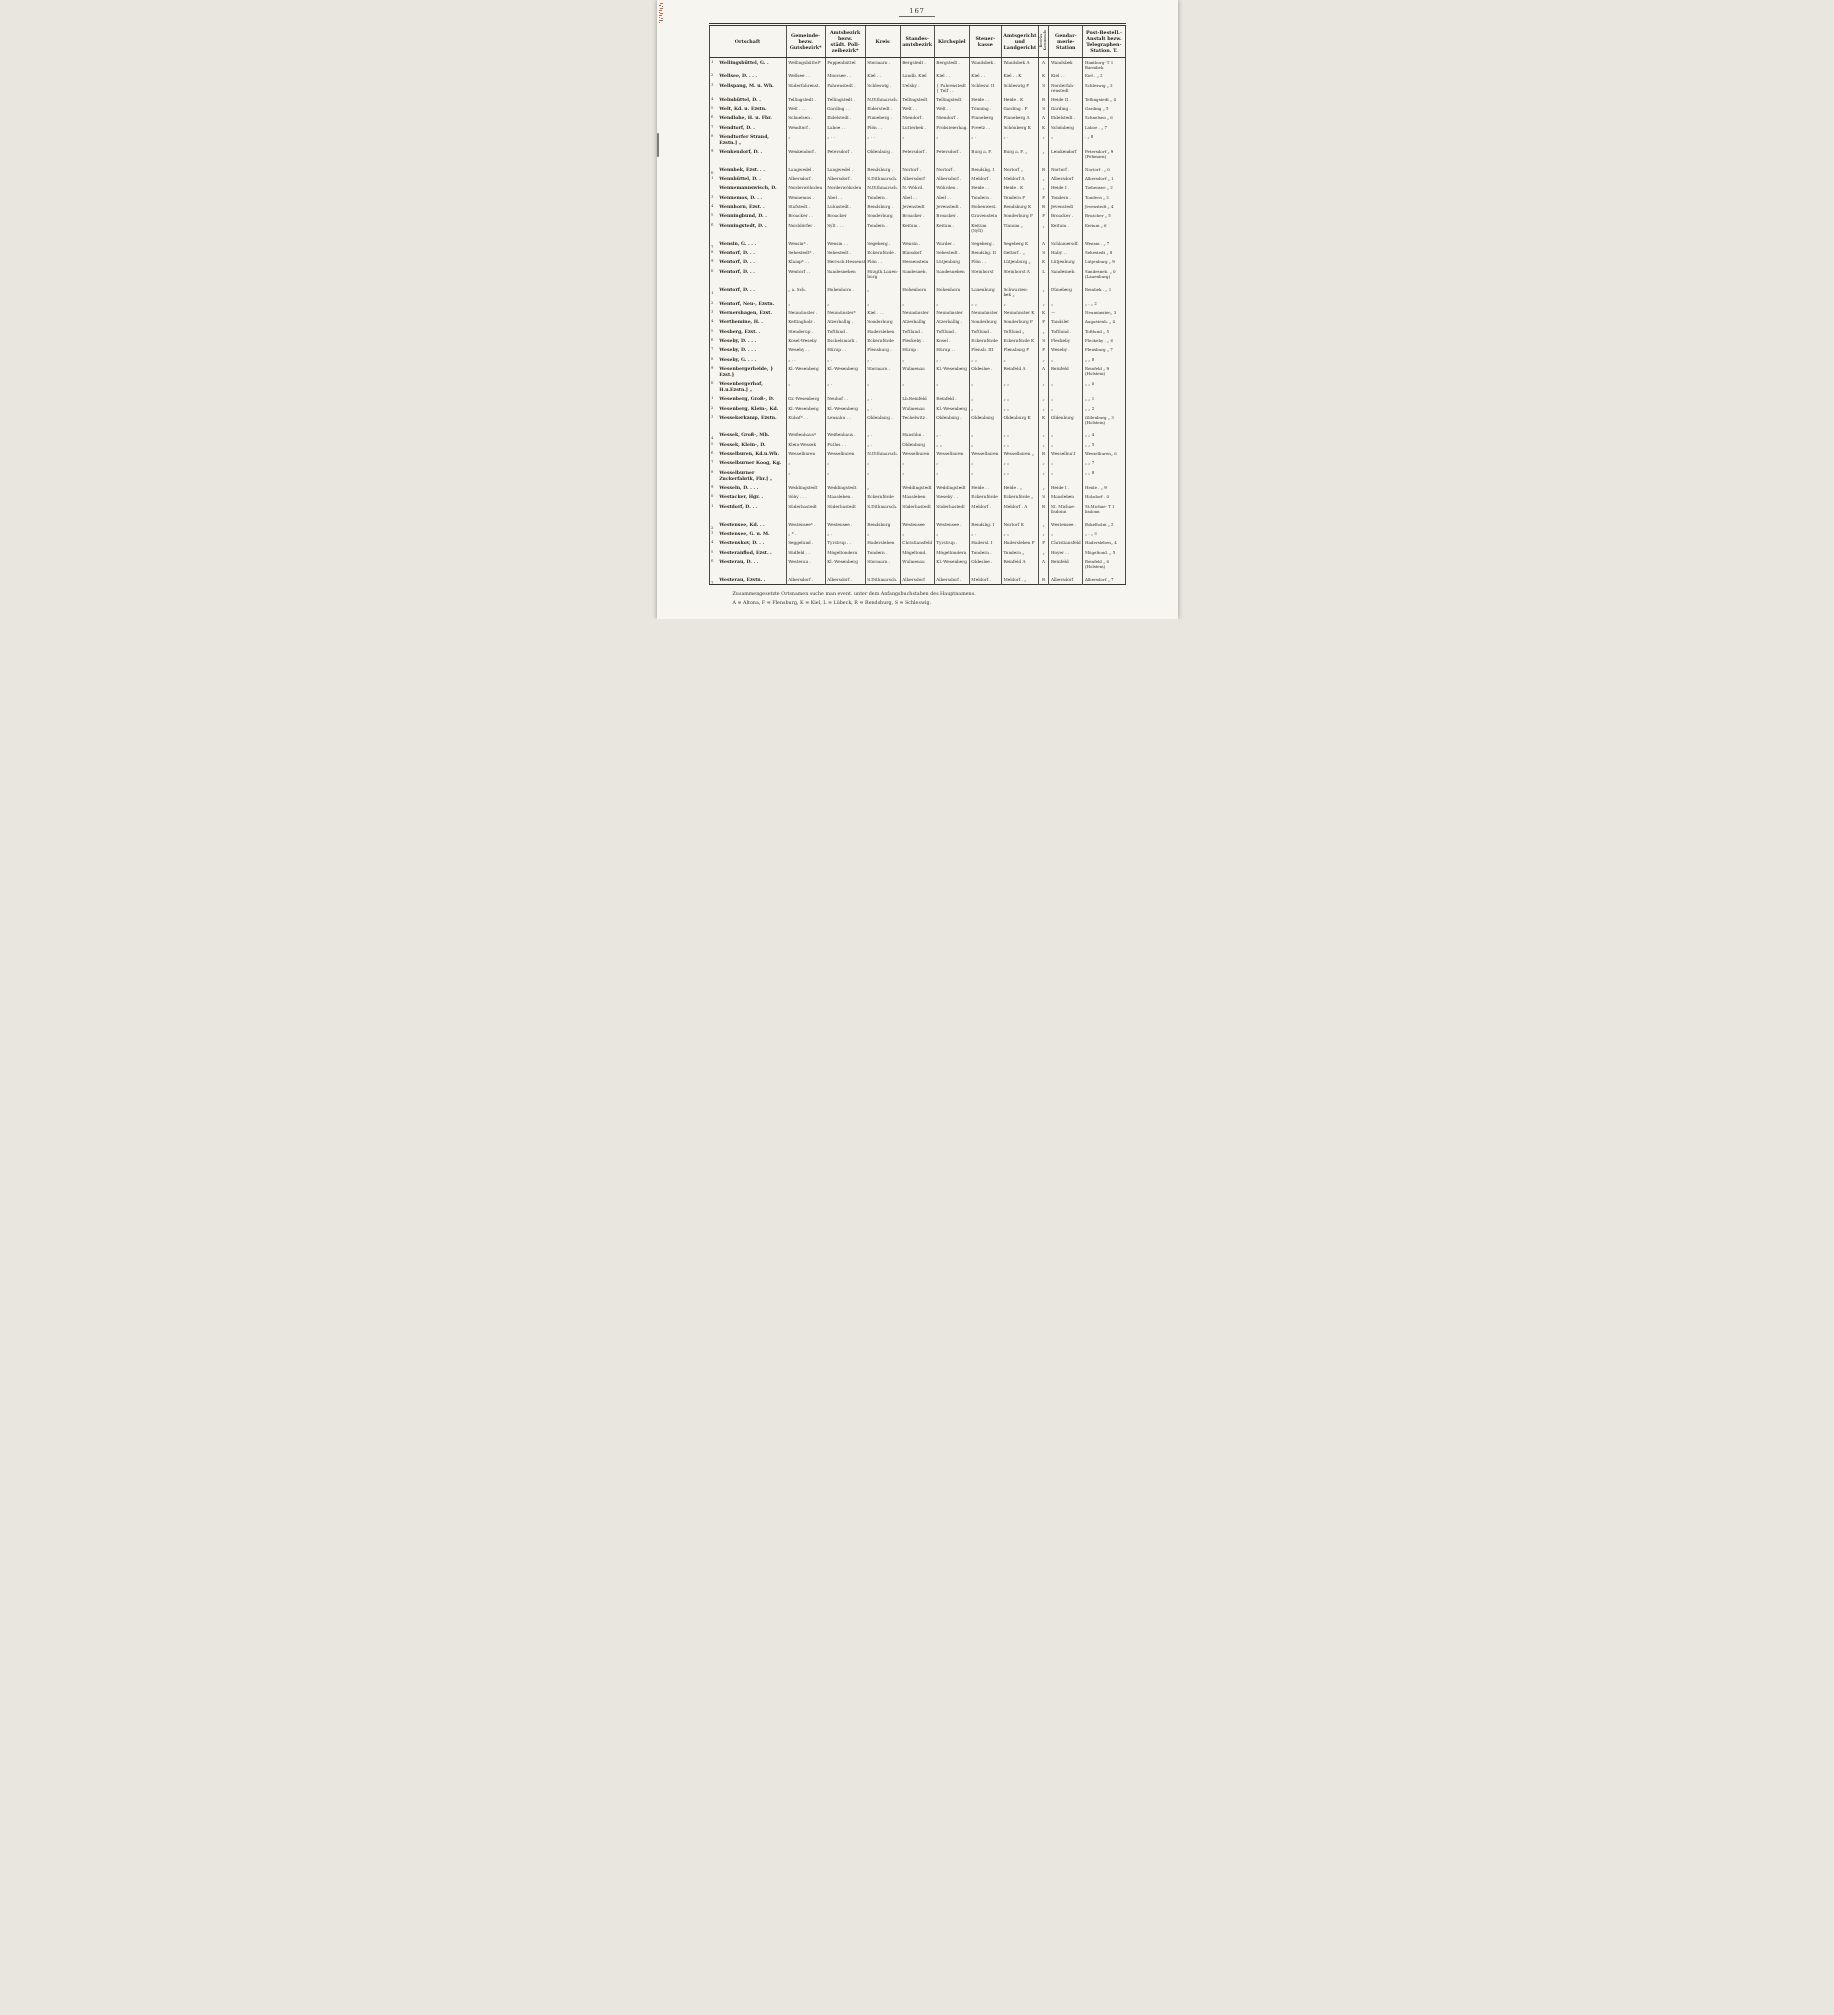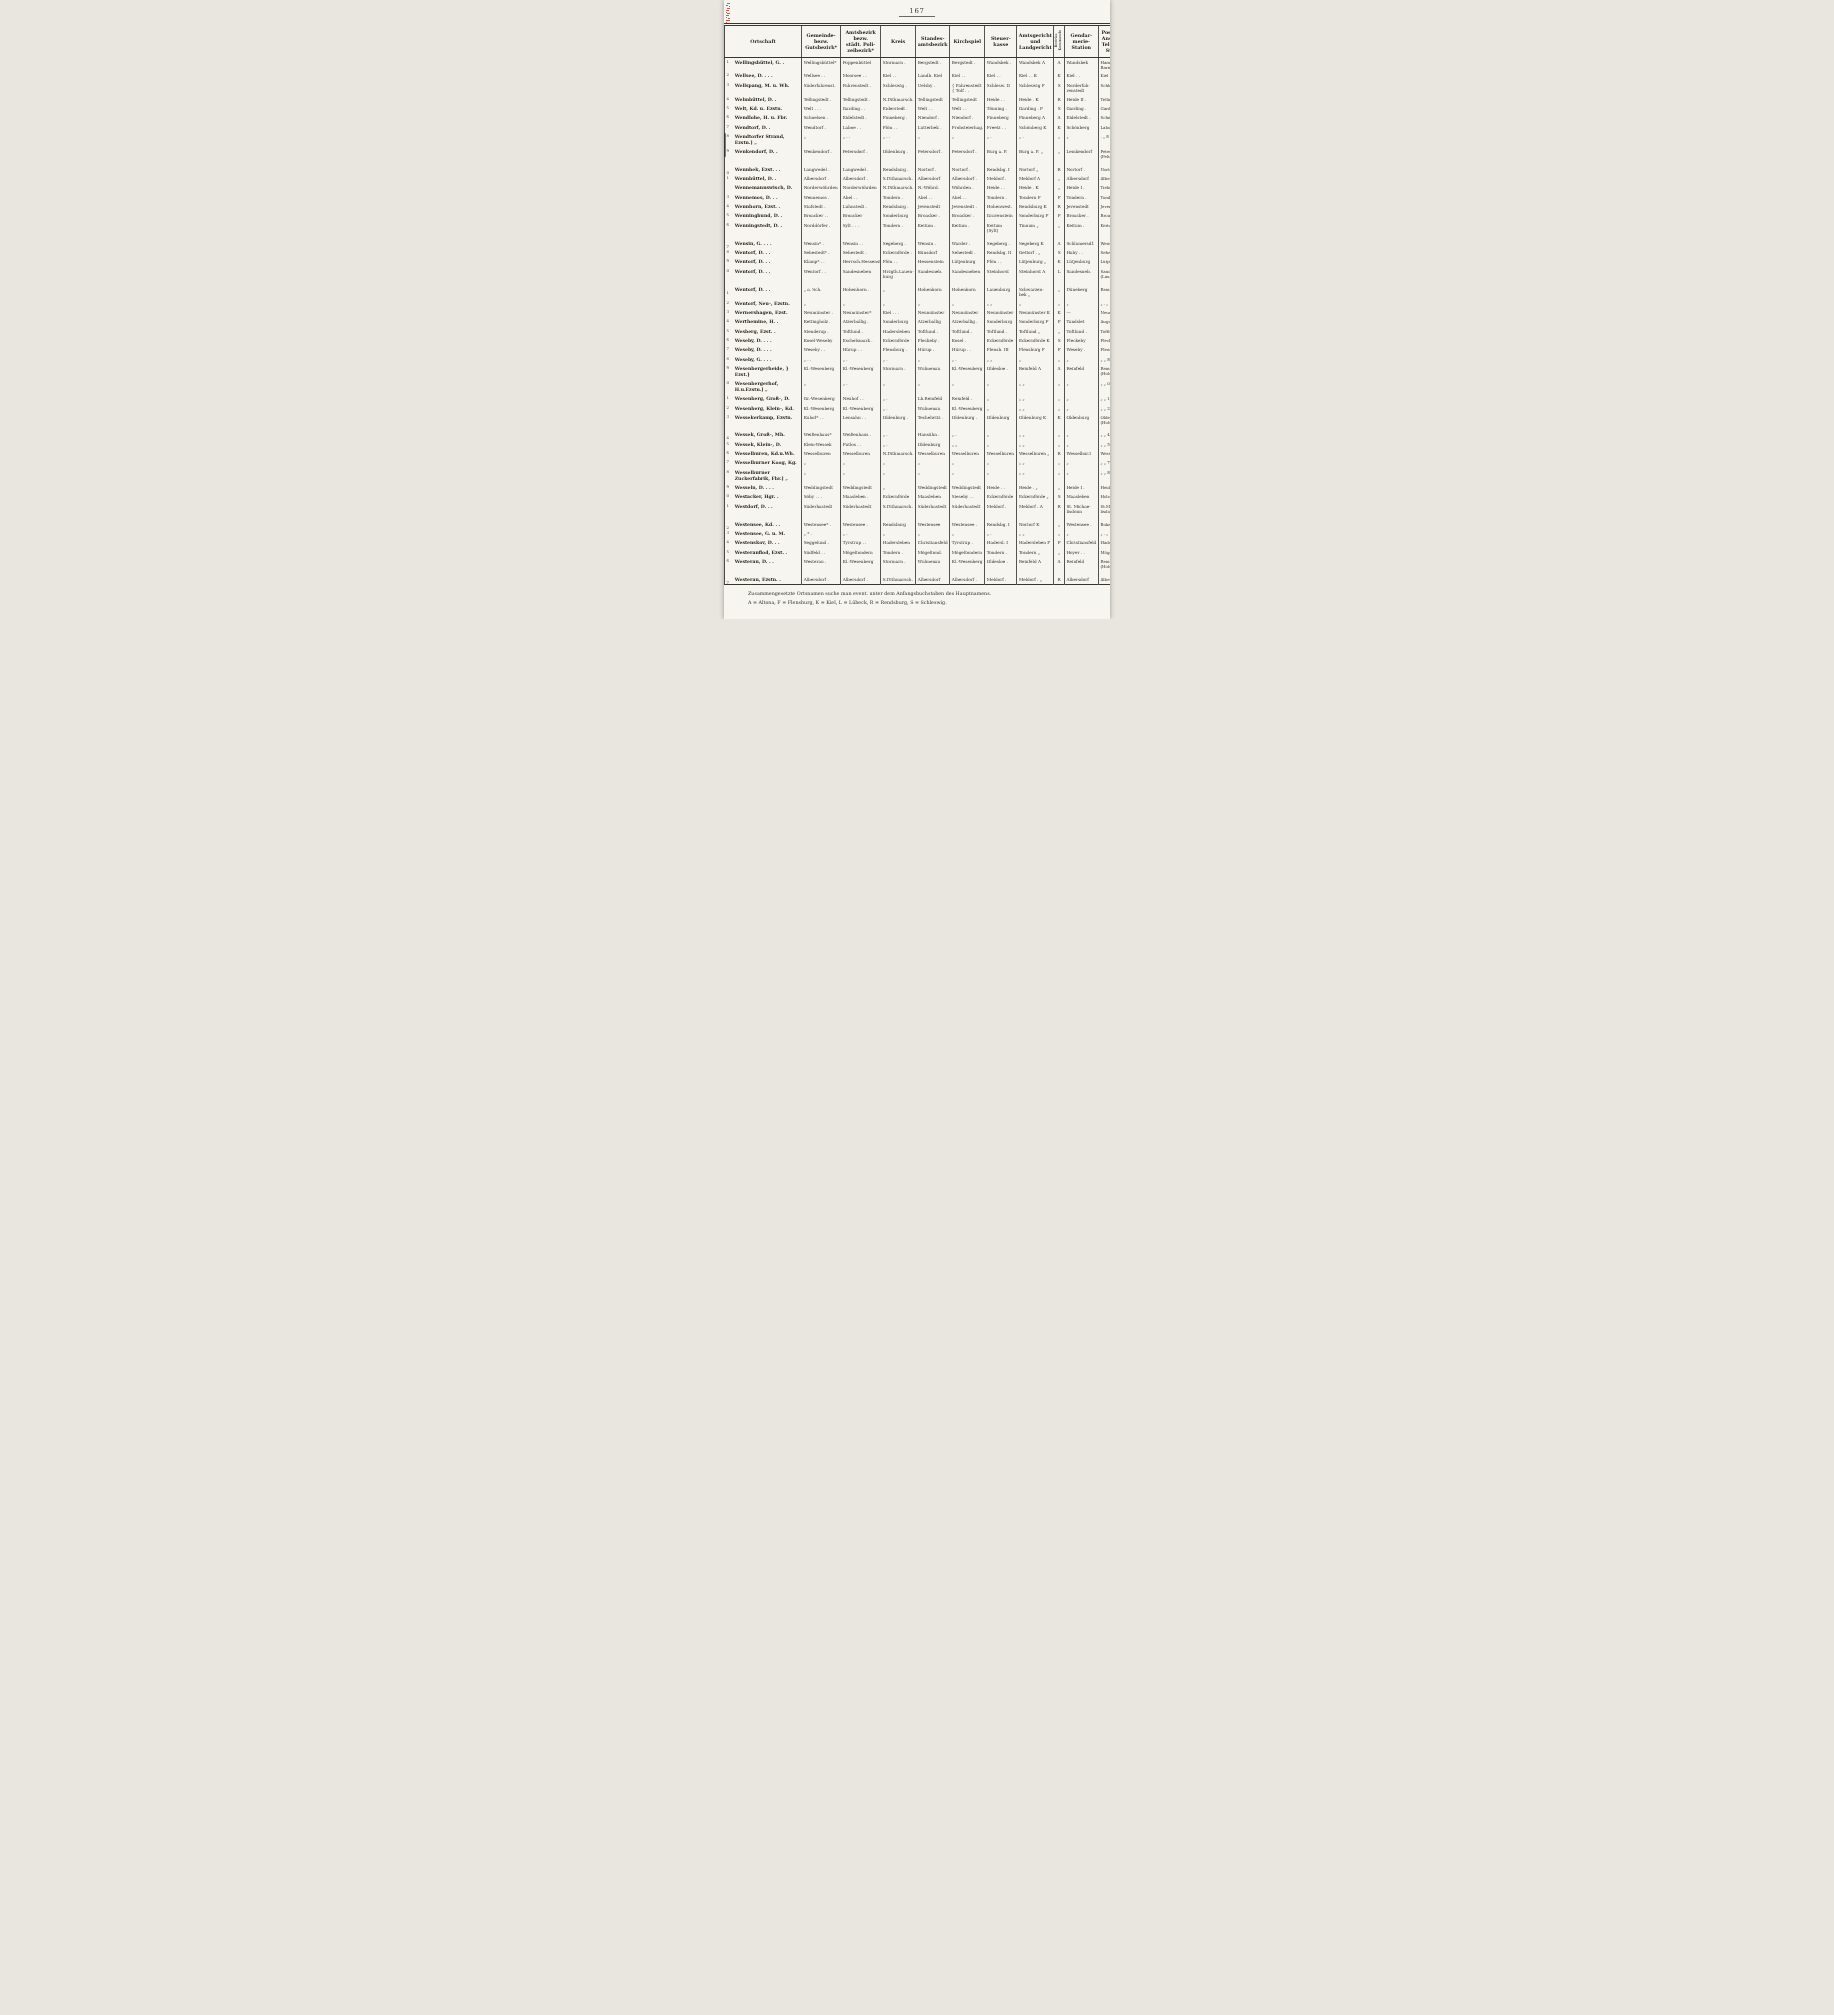--- a/index.html
+++ b/index.html
@@ -1,18 +1,18 @@
 <!DOCTYPE html>
 <html style="font-size:6.4px"><head>
 <meta charset="utf-8">
 <style>
   html,body{margin:0;padding:0;background:#e8e6df;}
   .page{
     position:relative;
-    width:386px;
+    width:521px;
     min-height:534px;
     margin:0 auto;
     background:#f7f5ef;
     color:#2e2d2b;
     font-family:"DejaVu Serif", serif;
     padding:7.3px 0 12px 0;
     box-shadow:0 0 4.8px rgba(0,0,0,.35);
     overflow:hidden;
   }
   .artifact-red{

